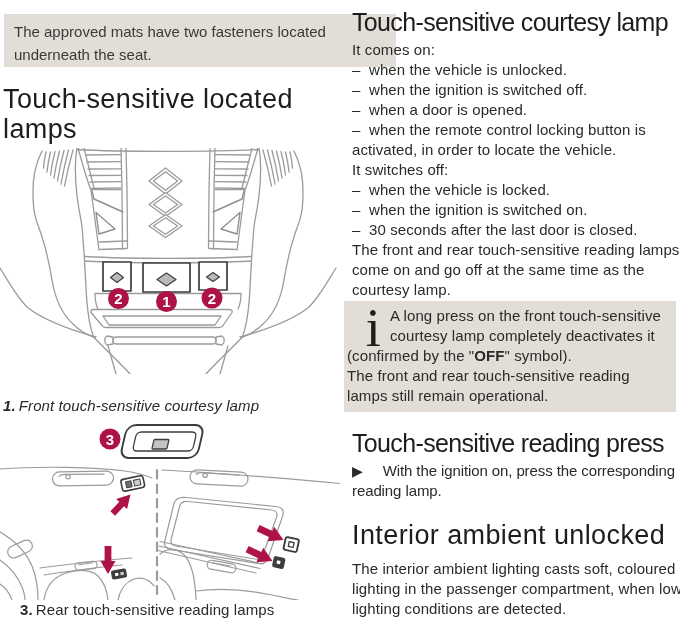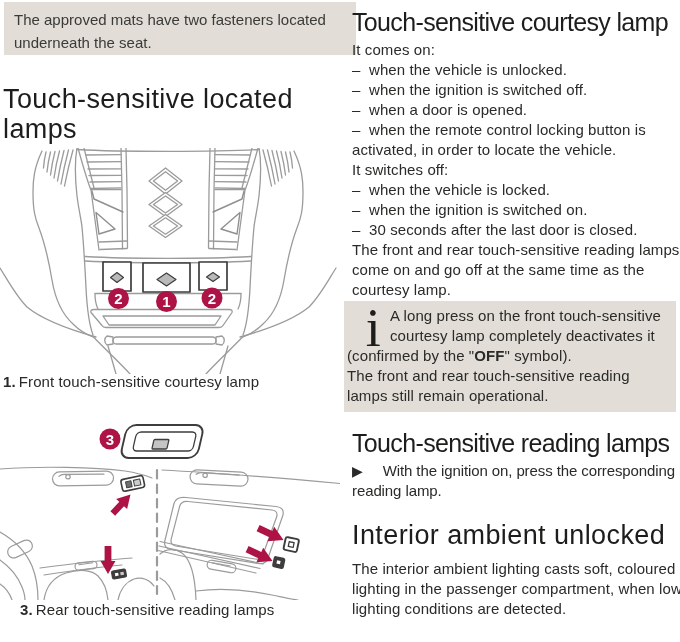--- a/index.html
+++ b/index.html
@@ -10,21 +10,21 @@
   h1,h2{margin:0;font-weight:normal;color:#1d1d1b;}
   .h1{font-size:27px;line-height:30px;letter-spacing:0.4px;}
   .h2{font-size:25px;line-height:30px;letter-spacing:-0.65px;}
   .body{font-size:15px;line-height:20px;letter-spacing:0.1px;}
   .cap{font-size:15px;line-height:19px;letter-spacing:0.1px;}
   b{font-weight:bold;}
 </style>
 </head>
 <body>
 
-<div class="abs graybox" style="left:4px;top:2px;width:352px;height:53px;">
+<div class="abs graybox" style="left:4px;top:14px;width:392px;height:53px;">
   <div class="abs" style="left:10px;top:6px;width:316px;font-size:15px;line-height:23px;color:#3a3a38;">
     The approved mats have two fasteners located underneath the seat.
   </div>
 </div>
 
 <h1 class="abs h1" style="left:3px;top:84px;width:330px;">Touch-sensitive located lamps</h1>
 
 <svg class="abs" style="left:0;top:148px;" width="340" height="226" viewBox="0 0 340 226" id="illu1" fill="none" stroke-linecap="round" stroke-linejoin="round">
  <g stroke="#9b9b9b" stroke-width="1.3">
 
@@ -102,21 +102,21 @@
  <g font-family="Liberation Sans,sans-serif" font-size="15" font-weight="bold" text-anchor="middle">
   <circle cx="118.5" cy="150.5" r="10.5" fill="#ae1346"></circle>
   <circle cx="166.5" cy="153.5" r="10.5" fill="#ae1346"></circle>
   <circle cx="212" cy="150" r="10.5" fill="#ae1346"></circle>
   <text x="118.5" y="156" fill="#fff">2</text>
   <text x="166.5" y="159" fill="#fff">1</text>
   <text x="212" y="155.5" fill="#fff">2</text>
  </g>
 </svg>
 
-<div class="abs cap" style="left:3px;top:372px;">
+<div class="abs cap" style="left:3px;top:396px;font-style:italic;">
   <div><b>1.</b> Front touch-sensitive courtesy lamp</div>
 </div>
 
 <svg class="abs" style="left:0;top:418px;" width="340" height="182" viewBox="0 0 340 182" id="illu2" fill="none" stroke-linecap="round" stroke-linejoin="round">
 
  <g transform="translate(9,0) skewX(-13)">
   <rect x="120" y="7" width="77" height="33" rx="9" stroke="#3d3d3d" stroke-width="1.9"></rect>
   <rect x="131" y="14" width="60" height="19" rx="4.5" stroke="#3d3d3d" stroke-width="1.3"></rect>
   <rect x="150" y="21.5" width="15" height="9.5" rx="1" stroke="#3d3d3d" stroke-width="1.3" fill="#c4c4c4"></rect>
  </g>
@@ -218,21 +218,21 @@
 
 <div class="abs graybox" style="left:344px;top:301px;width:332px;height:111px;">
   <span class="abs" style="left:21.7px;top:-0.4px;font-family:'Liberation Serif',serif;font-size:54px;line-height:54px;color:#1d1d1b;">i</span>
   <div class="abs body" style="left:3px;top:5px;width:324px;color:#2a2a28;">
     <span style="float:left;width:43px;height:40px;"></span>
     A long press on the front touch-sensitive courtesy lamp completely deactivates it (confirmed by the "<b>OFF</b>" symbol).<br>
     The front and rear touch-sensitive reading lamps still remain operational.
   </div>
 </div>
 
-<h2 class="abs h2" style="left:352px;top:428px;">Touch-sensitive reading lamps</h2>
+<h2 class="abs h2" style="left:352px;top:428px;">Touch-sensitive reading press</h2>
 
 <div class="abs body" style="left:352px;top:461px;width:330px;">
   <div style="letter-spacing:-0.1px;"><span style="font-size:14px;">▶</span><span style="display:inline-block;width:20px;"></span>With the ignition on, press the corresponding reading lamp.</div>
 </div>
 
 <h1 class="abs h1" style="left:352px;top:520px;">Interior ambient unlocked</h1>
 
 <div class="abs body" style="left:352px;top:559px;width:332px;">
   The interior ambient lighting casts soft, coloured lighting in the passenger compartment, when low lighting conditions are detected.
 </div>

